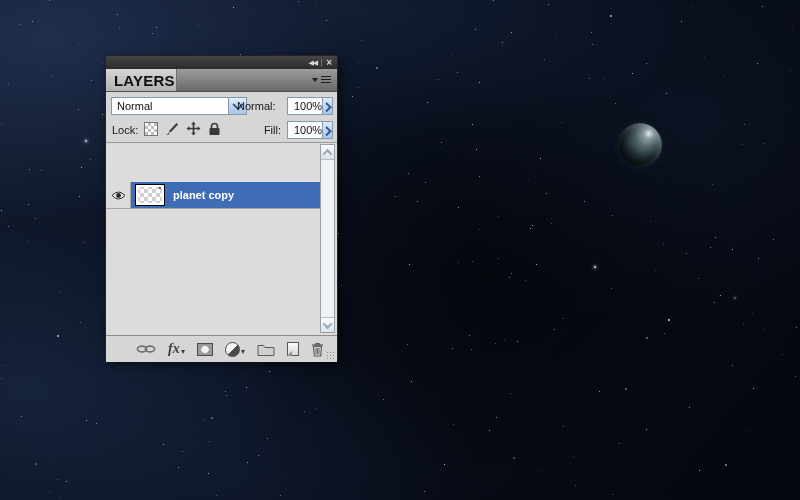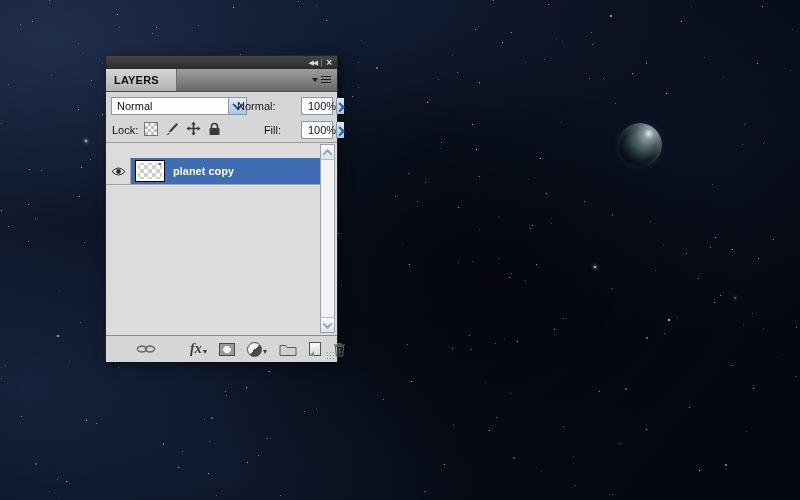--- a/index.html
+++ b/index.html
@@ -31,33 +31,33 @@
   }
   
   .panel{position:absolute;left:105px;top:55px;width:233px;height:305px;box-sizing:border-box;
     background:#d6d6d6;border:1px solid #222;box-shadow:3px 4px 10px rgba(0,0,0,.55);}
   .minibar{height:13px;background:linear-gradient(#454545,#2b2b2b);display:flex;align-items:center;justify-content:flex-end;padding:0 5px;gap:4px;}
   .minibar .mi{color:#d8d8d8;font-size:7px;line-height:13px;cursor:default;letter-spacing:-1px;}
   .minibar .sep{width:1px;height:8px;background:#777;}
   .minibar .close{font-size:10px;font-weight:bold;letter-spacing:0;}
   .tabbar{height:22px;background:linear-gradient(#9d9d9d,#696969);display:flex;align-items:stretch;border-bottom:1px solid #4e4e4e;}
   .tab{width:62px;background:linear-gradient(#d6d6d6,#b2b2b2);border-right:1px solid #6f6f6f;display:flex;align-items:center;padding-left:8px;
-       font-size:11px;font-weight:bold;color:#101010;letter-spacing:.2px;}
+       font-size:15px;font-weight:bold;color:#101010;letter-spacing:.2px;}
   .panelmenu{margin-left:auto;display:flex;align-items:center;gap:3px;padding-right:6px;}
   .pm-tri{width:0;height:0;border:3px solid transparent;border-top:4px solid #1d1d1d;margin-top:3px;}
   .pm-lines{width:10px;height:8px;background:repeating-linear-gradient(#1d1d1d 0 1px,rgba(0,0,0,0) 1px 3px);}
   
   .controls{position:relative;height:50px;background:#d6d6d6;}
   .dropdown{position:absolute;left:5px;top:5px;width:136px;height:18px;background:#fdfdfd;border:1px solid #8499b0;
             display:flex;align-items:center;padding-left:5px;font-size:11px;color:#111;box-sizing:border-box;}
   .ddbtn{position:absolute;right:0;top:0;bottom:0;width:17px;background:linear-gradient(#e2edfa,#a9c5e6);border-left:1px solid #8499b0;
          display:flex;align-items:center;justify-content:center;}
   .chev-down{width:6px;height:6px;border-right:2px solid #2e5a92;border-bottom:2px solid #2e5a92;transform:rotate(45deg) translate(-1px,-1px);}
   .lbl{position:absolute;font-size:11px;color:#161616;}
-  .valbox{position:absolute;width:32px;height:18px;box-sizing:border-box;border:1px solid #8499b0;background:#fbfdff;display:flex;align-items:center;}
+  .valbox{position:absolute;width:46px;height:18px;box-sizing:border-box;border:1px solid #8499b0;background:#fbfdff;display:flex;align-items:center;}
   .valbox .val{flex:1;font-size:11px;color:#111;padding-left:6px;}
   .spinbtn{width:15px;align-self:stretch;background:linear-gradient(#dcE9f8,#abc6e6);border-left:1px solid #8499b0;display:flex;align-items:center;justify-content:center;}
   .chev-right{width:5px;height:5px;border-right:2px solid #2e5a92;border-bottom:2px solid #2e5a92;transform:rotate(-45deg) translateX(-1px);}
   .lockicons{position:absolute;left:38px;top:29px;display:flex;align-items:center;gap:7px;}
   .checker-sm{width:12px;height:12px;border:1px solid #777;
      background:#fff;background-image:linear-gradient(45deg,#bfbfbf 25%,rgba(0,0,0,0) 25% 75%,#bfbfbf 75%),linear-gradient(45deg,#bfbfbf 25%,rgba(0,0,0,0) 25% 75%,#bfbfbf 75%);
      background-size:6px 6px;background-position:0 0,3px 3px;}
   
   .list{position:relative;height:192px;background:#dcdcdc;border-top:1px solid #9a9a9a;}
   .layer-row{position:absolute;left:0;width:216px;height:27px;border-bottom:1px solid #a5a5a5;display:flex;align-items:center;box-sizing:border-box;}
@@ -80,21 +80,21 @@
   
   .scrollbar{position:absolute;right:2px;top:1px;width:15px;height:189px;background:#f1f2f4;border:1px solid #9aa0a8;box-sizing:border-box;}
   .sb-btn{position:absolute;left:0;right:0;height:14px;background:linear-gradient(#fafbfc,#dde2e9);display:flex;align-items:center;justify-content:center;}
   .sb-up{top:0;border-bottom:1px solid #b6bcc5;}
   .sb-down{bottom:0;border-top:1px solid #b6bcc5;}
   .sb-chev-up{width:5px;height:5px;border-left:2px solid #93a5bb;border-top:2px solid #93a5bb;transform:rotate(45deg) translate(1px,1px);}
   .sb-chev-down{width:5px;height:5px;border-right:2px solid #93a5bb;border-bottom:2px solid #93a5bb;transform:rotate(45deg) translate(-1px,-1px);}
   
   .toolbar{position:relative;height:26px;background:#d6d6d6;border-top:1px solid #8c8c8c;display:flex;align-items:center;gap:12px;padding-left:30px;}
   .tbtn{display:flex;align-items:center;justify-content:center;height:18px;}
-  .fx-text{font-family:"Liberation Serif","DejaVu Serif",serif;font-style:italic;font-weight:bold;font-size:14px;color:#3c3c3c;line-height:1;margin-left:22px;}
+  .fx-text{font-family:"Liberation Serif","DejaVu Serif",serif;font-style:italic;font-weight:bold;font-size:14px;color:#3c3c3c;line-height:1;}
   .mini-caret{width:0;height:0;border:2.5px solid transparent;border-top:4px solid #3c3c3c;margin:8px 0 0 1px;}
   .maskicon{width:16px;height:13px;background:#9a9a9a;border:1px solid #4a4a4a;box-sizing:border-box;
     background-image:radial-gradient(circle at 50% 50%, #f2f2f2 0 3.5px, rgba(0,0,0,0) 4px);}
   .adjicon{width:13px;height:13px;border-radius:50%;border:1px solid #4a4a4a;background:linear-gradient(135deg,#f2f2f2 50%,#4a4a4a 50%);}
   .newlayericon{width:12px;height:14px;background:linear-gradient(#fafafa,#d8d8d8);border:1px solid #555;box-sizing:border-box;position:relative;}
   .newlayericon:before{content:"";position:absolute;left:-1px;bottom:-1px;border-style:solid;border-width:0 0 5px 5px;border-color:rgba(0,0,0,0) rgba(0,0,0,0) #8d8d8d rgba(0,0,0,0);}
   .grip{position:absolute;right:2px;bottom:2px;width:9px;height:9px;
     background-image:radial-gradient(circle,#909090 0 1px,rgba(0,0,0,0) 1px);background-size:3px 3px;}
 </style>
 </head>
@@ -397,21 +397,21 @@
       <span class="val">100%</span>
       <span class="spinbtn">
           <i class="chev-right"></i>
         </span>
     </div>
   </div>
 
   <div class="list">
 
 
-    <div class="layer-row sel" style="top:15px;">
+    <div class="layer-row sel" style="top:39px;">
       <div class="eye-cell">
         <svg width="15" height="11" viewBox="0 0 15 11">
           <path d="M1 5.5 Q7.5 -1.5 14 5.5 Q7.5 12.5 1 5.5 Z" fill="#e9e9e9" stroke="#2b2b2b" stroke-width="1"></path>
           <circle cx="7.5" cy="5.5" r="2.4" fill="#2b2b2b"></circle>
         </svg>
       </div>
       <div class="row-body">
         <div class="thumb checker"></div>
         <span class="lname">planet copy</span>
       </div>

